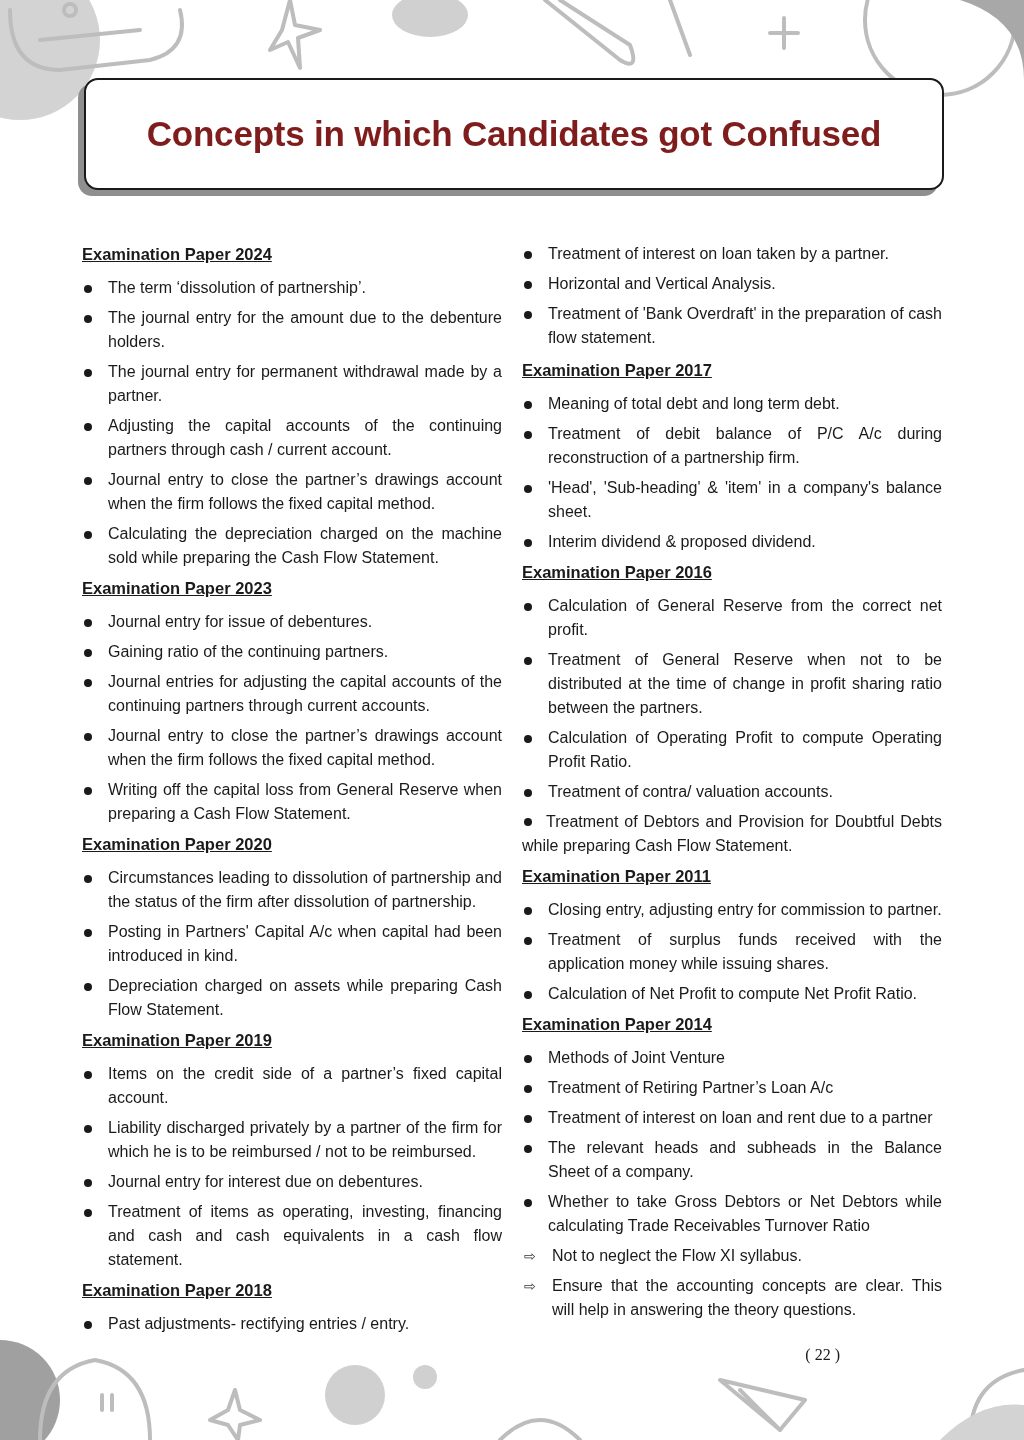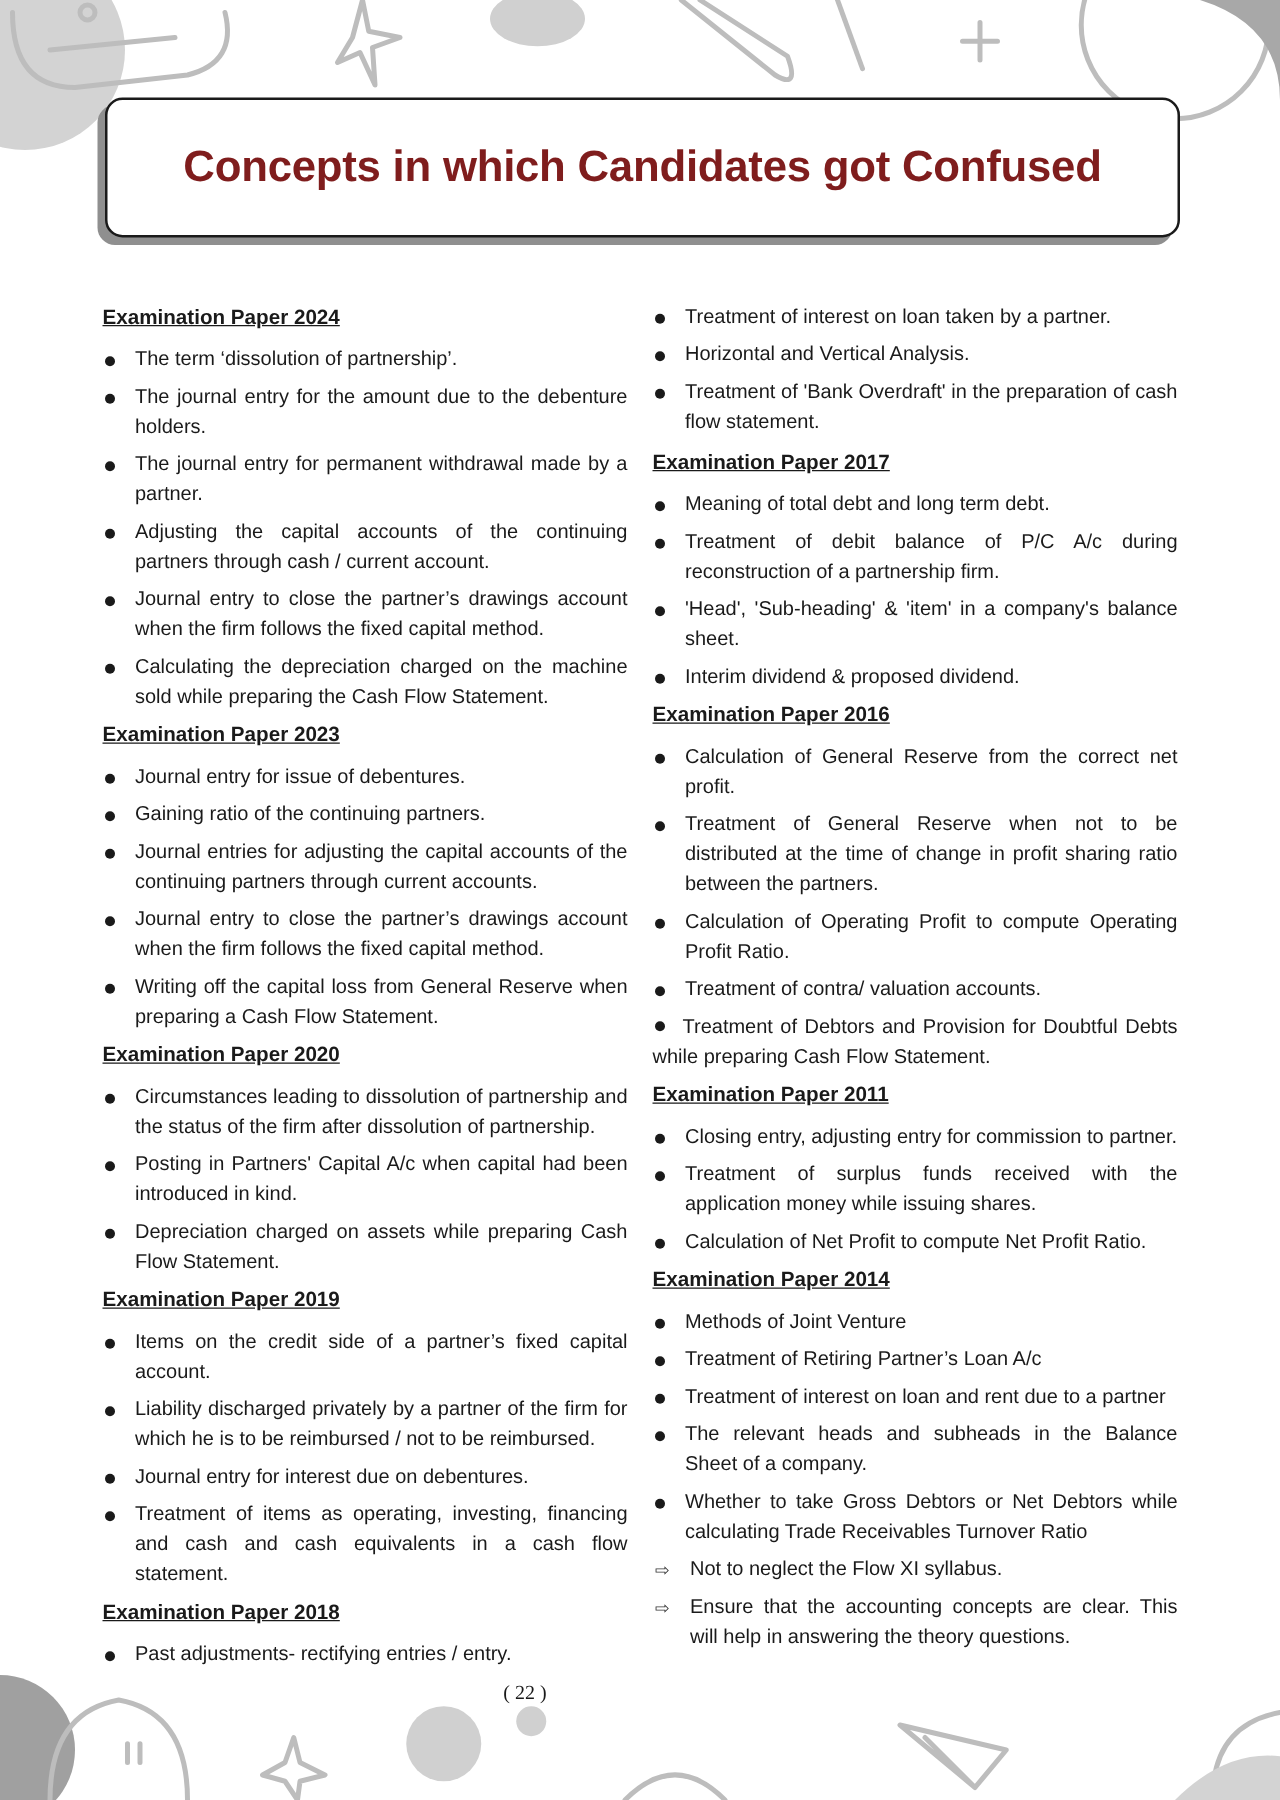--- a/index.html
+++ b/index.html
@@ -35,21 +35,21 @@
   li .bullet {
     position: absolute; left: 2px; top: 9px; width: 8px; height: 8px; border-radius: 50%;
     background: #1a1a1a;
   }
   li.flush { padding-left: 0; text-indent: 0; }
   li.flush .bullet { position: static; display: inline-block; margin: 0 14px 2px 2px; vertical-align: middle; }
   li.arrow { padding-left: 30px; }
   li.arrow .arr { position: absolute; left: 2px; top: 0; font-size: 14px; color: #333; }
   .section { margin-bottom: 4px; }
   .page-number {
-    position: absolute; left: 0; width: 840px; top: 1346px; text-align: center;
+    position: absolute; left: 0; width: 840px; top: 1346px; text-align: right;
     font-size: 16px; font-family: "Liberation Serif", serif;
   }
 </style>
 </head>
 <body>
 
 <svg class="deco" viewBox="0 0 1024 1440">
   <g fill="none" stroke="#bdbdbd" stroke-width="4" stroke-linecap="round" stroke-linejoin="round">
     <circle cx="20" cy="40" r="80" fill="#d3d3d3" stroke="none"></circle>
     <path d="M10 10 Q10 70 60 70 L150 60 Q190 50 180 10"></path>

